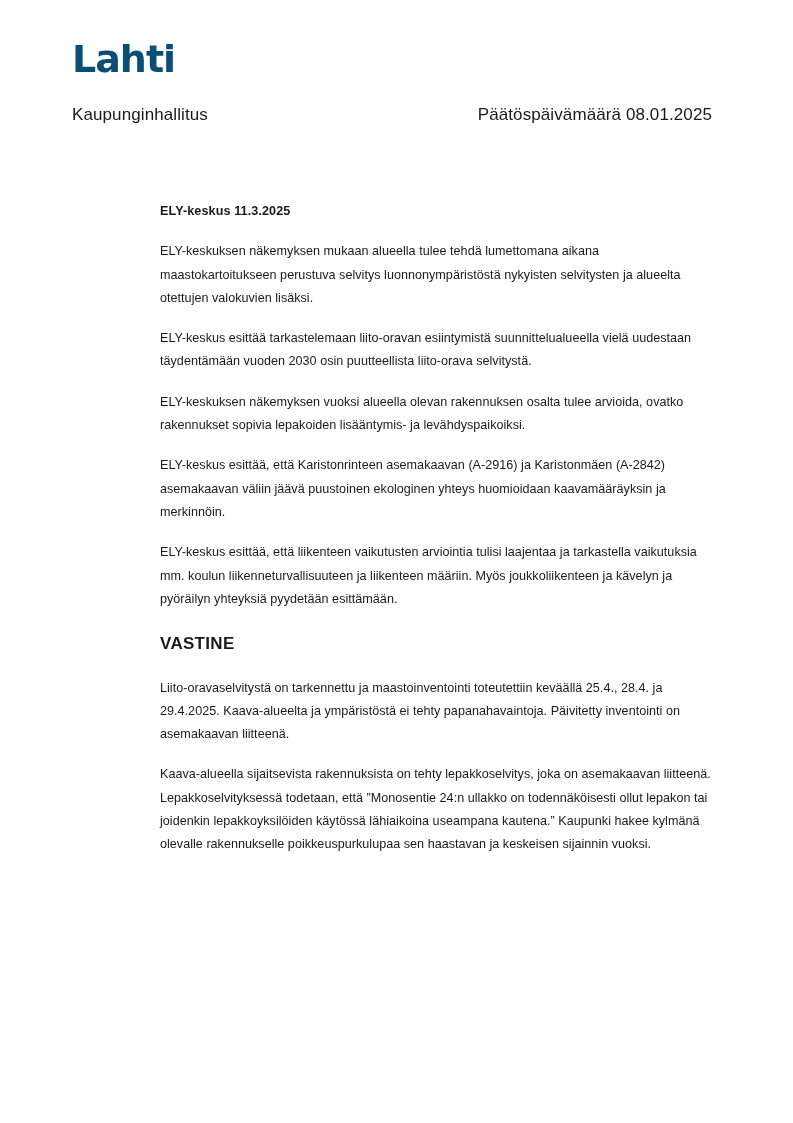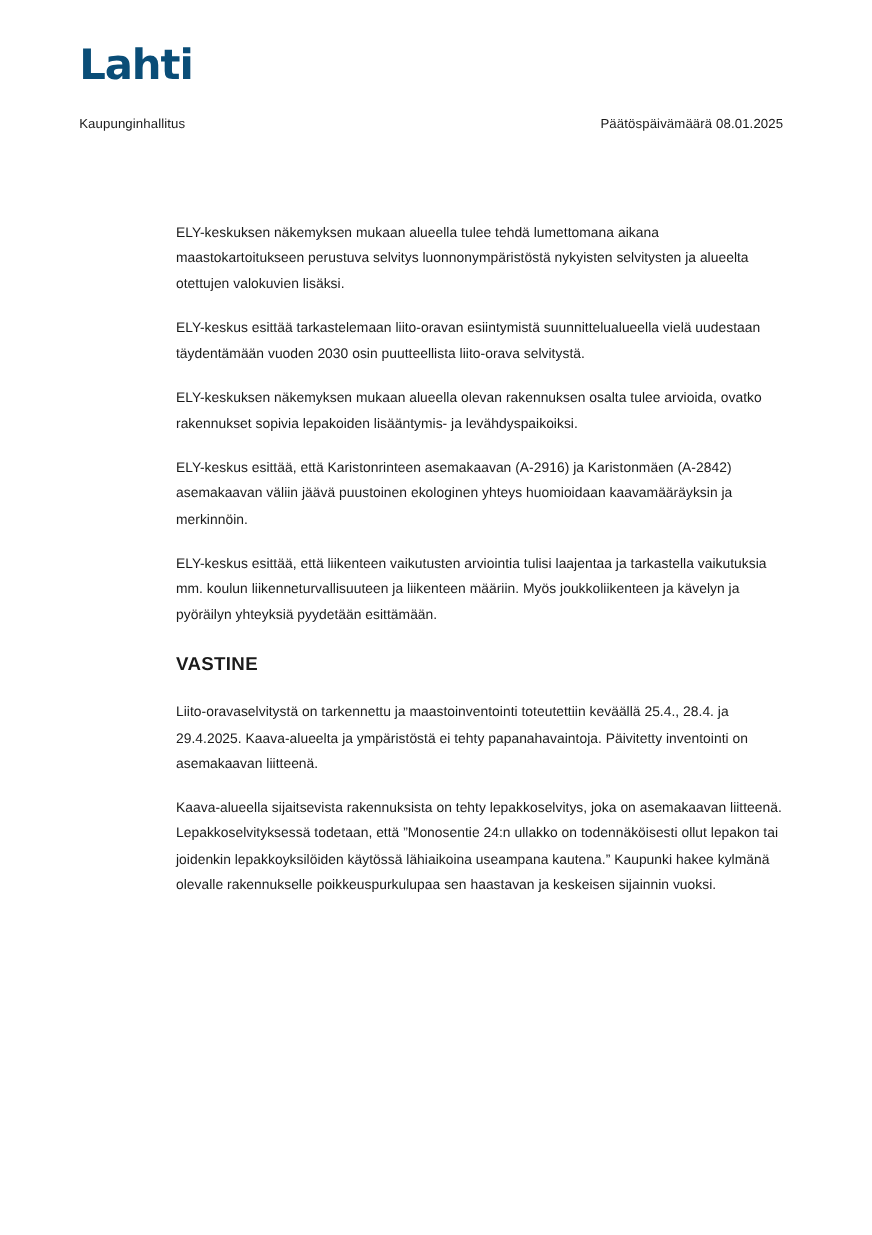--- a/index.html
+++ b/index.html
@@ -35,21 +35,21 @@
   }
   
   .header-row {
     position: absolute;
     left: 72px;
     top: 105px;
     width: 640px;
     display: flex;
     justify-content: space-between;
     align-items: baseline;
-    font-size: 12px;
+    font-size: 17px;
     color: #1a1a1a;
     letter-spacing: 0.1px;
   }
   .header-left {
     white-space: nowrap;
   }
   .header-right {
     white-space: nowrap;
   }
   
@@ -86,24 +86,25 @@
 
   <div class="logo">Lahti</div>
 
   <div class="header-row">
     <span class="header-left">Kaupunginhallitus</span>
     <span class="header-right">Päätöspäivämäärä 08.01.2025</span>
   </div>
 
   <div class="content">
 
+    <p class="heading">ELY-keskus 11.3.2025</p>
 
     <p>ELY-keskuksen näkemyksen mukaan alueella tulee tehdä lumettomana aikana maastokartoitukseen perustuva selvitys luonnonympäristöstä nykyisten selvitysten ja alueelta otettujen valokuvien lisäksi.</p>
     <p>ELY-keskus esittää tarkastelemaan liito-oravan esiintymistä suunnittelualueella vielä uudestaan täydentämään vuoden 2030 osin puutteellista liito-orava selvitystä.</p>
-    <p>ELY-keskuksen näkemyksen mukaan alueella olevan rakennuksen osalta tulee arvioida, ovatko rakennukset sopivia lepakoiden lisääntymis- ja levähdyspaikoiksi.</p>
+    <p>ELY-keskuksen näkemyksen vuoksi alueella olevan rakennuksen osalta tulee arvioida, ovatko rakennukset sopivia lepakoiden lisääntymis- ja levähdyspaikoiksi.</p>
     <p>ELY-keskus esittää, että Karistonrinteen asemakaavan (A-2916) ja Karistonmäen (A-2842) asemakaavan väliin jäävä puustoinen ekologinen yhteys huomioidaan kaavamääräyksin ja merkinnöin.</p>
     <p>ELY-keskus esittää, että liikenteen vaikutusten arviointia tulisi laajentaa ja tarkastella vaikutuksia mm. koulun liikenneturvallisuuteen ja liikenteen määriin. Myös joukkoliikenteen ja kävelyn ja pyöräilyn yhteyksiä pyydetään esittämään.</p>
 
     <p class="section-heading">VASTINE</p>
 
     <p>Liito-oravaselvitystä on tarkennettu ja maastoinventointi toteutettiin keväällä 25.4., 28.4. ja 29.4.2025. Kaava-alueelta ja ympäristöstä ei tehty papanahavaintoja. Päivitetty inventointi on asemakaavan liitteenä.</p>
     <p>Kaava-alueella sijaitsevista rakennuksista on tehty lepakkoselvitys, joka on asemakaavan liitteenä. Lepakkoselvityksessä todetaan, että ”Monosentie 24:n ullakko on todennäköisesti ollut lepakon tai joidenkin lepakkoyksilöiden käytössä lähiaikoina useampana kautena.” Kaupunki hakee kylmänä olevalle rakennukselle poikkeuspurkulupaa sen haastavan ja keskeisen sijainnin vuoksi.</p>
 
   </div>
 </div>

